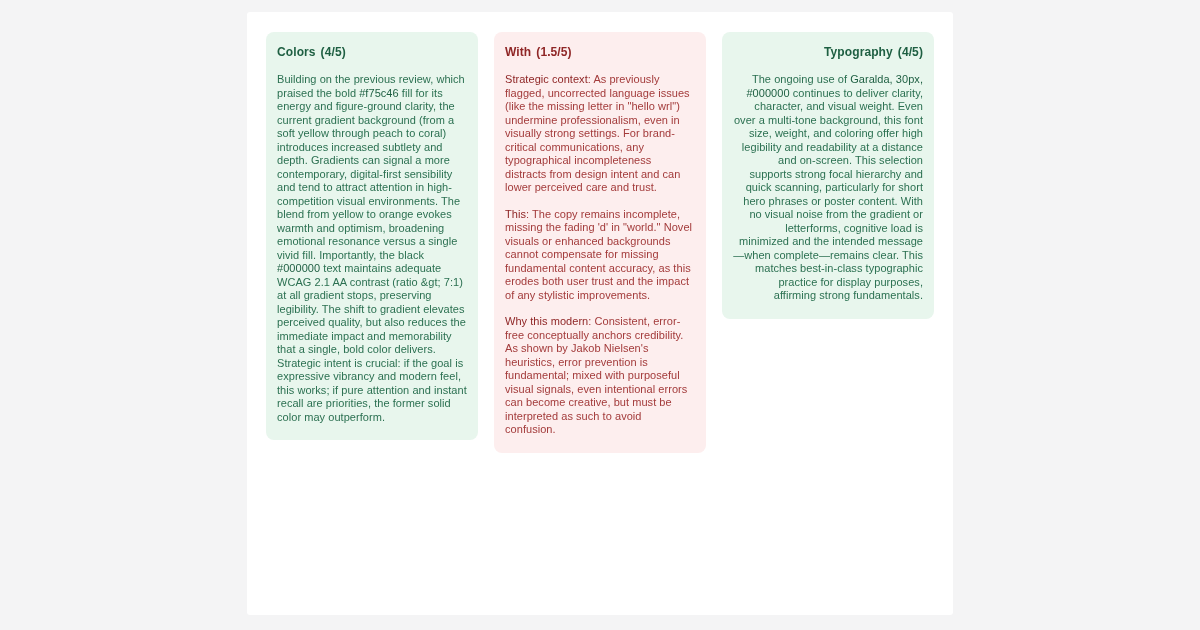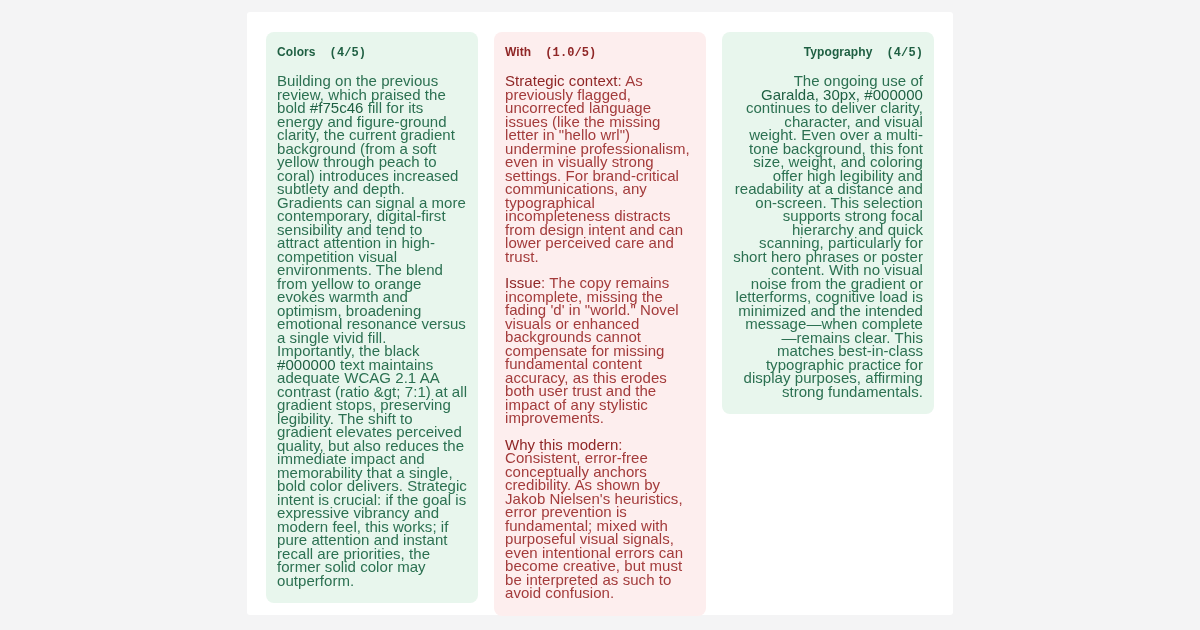--- a/index.html
+++ b/index.html
@@ -33,24 +33,24 @@
     border-radius: 8px;
     padding: 13px 11px 16px;
   }
   .card-title {
     margin: 0 0 14px 0;
     font-size: 12px;
     font-weight: 700;
     letter-spacing: 0.1px;
     color: var(--strong);
   }
-  .card-title .score { margin-left: 14px; font-family: Liberation Mono, monospace; }
+  .card-title .score { margin-left: 5px; }
   .card-paragraph {
     margin: 0 0 13px 0;
-    font-size: 15px;
+    font-size: 11px;
     line-height: 13.5px;
     letter-spacing: 0.05px;
     overflow-wrap: anywhere;
   }
   .card-paragraph:last-child { margin-bottom: 0; }
   .card-paragraph strong { font-weight: 400; color: var(--strong); }
 </style>
 </head>
 <body>
 
@@ -58,24 +58,24 @@
   <div class="cards-row">
 
     <section class="card" style="background: rgb(232, 246, 237); color: rgb(43, 112, 81); --strong: #1e5f42;">
       <h2 class="card-title"><span>Colors</span><span class="score">(4/5)</span></h2>
       <div class="card-body">
           <p class="card-paragraph"><span>Building on the previous review, which praised the bold </span><strong>#f75c46</strong><span> fill for its energy and figure-ground clarity, the current gradient background (from a soft yellow through peach to coral) introduces increased subtlety and depth. Gradients can signal a more contemporary, digital-first sensibility and tend to attract attention in high-competition visual environments. The blend from yellow to orange evokes warmth and optimism, broadening emotional resonance versus a single vivid fill. Importantly, the black </span><strong>#000000</strong><span> text maintains adequate WCAG 2.1 AA contrast (ratio &amp;gt; 7:1) at all gradient stops, preserving legibility. The shift to gradient elevates perceived quality, but also reduces the immediate impact and memorability that a single, bold color delivers. Strategic intent is crucial: if the goal is expressive vibrancy and modern feel, this works; if pure attention and instant recall are priorities, the former solid color may outperform.</span></p>
         </div>
     </section>
 
     <section class="card" style="background: rgb(253, 238, 238); color: rgb(163, 59, 59); --strong: #8f2626;">
-      <h2 class="card-title"><span>With</span><span class="score">(1.0/5)</span></h2>
+      <h2 class="card-title"><span>With</span><span class="score">(1.5/5)</span></h2>
       <div class="card-body">
           <p class="card-paragraph"><strong>Strategic context</strong><span>: As previously flagged, uncorrected language issues (like the missing letter in "hello wrl") undermine professionalism, even in visually strong settings. For brand-critical communications, any typographical incompleteness distracts from design intent and can lower perceived care and trust.</span></p>
-          <p class="card-paragraph"><strong>Issue</strong><span>: The copy remains incomplete, missing the fading 'd' in "world." Novel visuals or enhanced backgrounds cannot compensate for missing fundamental content accuracy, as this erodes both user trust and the impact of any stylistic improvements.</span></p>
+          <p class="card-paragraph"><strong>This</strong><span>: The copy remains incomplete, missing the fading 'd' in "world." Novel visuals or enhanced backgrounds cannot compensate for missing fundamental content accuracy, as this erodes both user trust and the impact of any stylistic improvements.</span></p>
           <p class="card-paragraph"><strong>Why this modern</strong><span>: Consistent, error-free conceptually anchors credibility. As shown by Jakob Nielsen's heuristics, error prevention is fundamental; mixed with purposeful visual signals, even intentional errors can become creative, but must be interpreted as such to avoid confusion.</span></p>
         </div>
     </section>
 
     <section class="card" style="background: rgb(232, 246, 237); color: rgb(43, 112, 81); text-align: right; --strong: #1e5f42;">
       <h2 class="card-title"><span>Typography</span><span class="score">(4/5)</span></h2>
       <div class="card-body">
           <p class="card-paragraph"><span>The ongoing use of </span><strong>Garalda, 30px, #000000</strong><span> continues to deliver clarity, character, and visual weight. Even over a multi-tone background, this font size, weight, and coloring offer high legibility and readability at a distance and on-screen. This selection supports strong focal hierarchy and quick scanning, particularly for short hero phrases or poster content. With no visual noise from the gradient or letterforms, cognitive load is minimized and the intended message—when complete—remains clear. This matches best-in-class typographic practice for display purposes, affirming strong fundamentals.</span></p>
         </div>
     </section>

